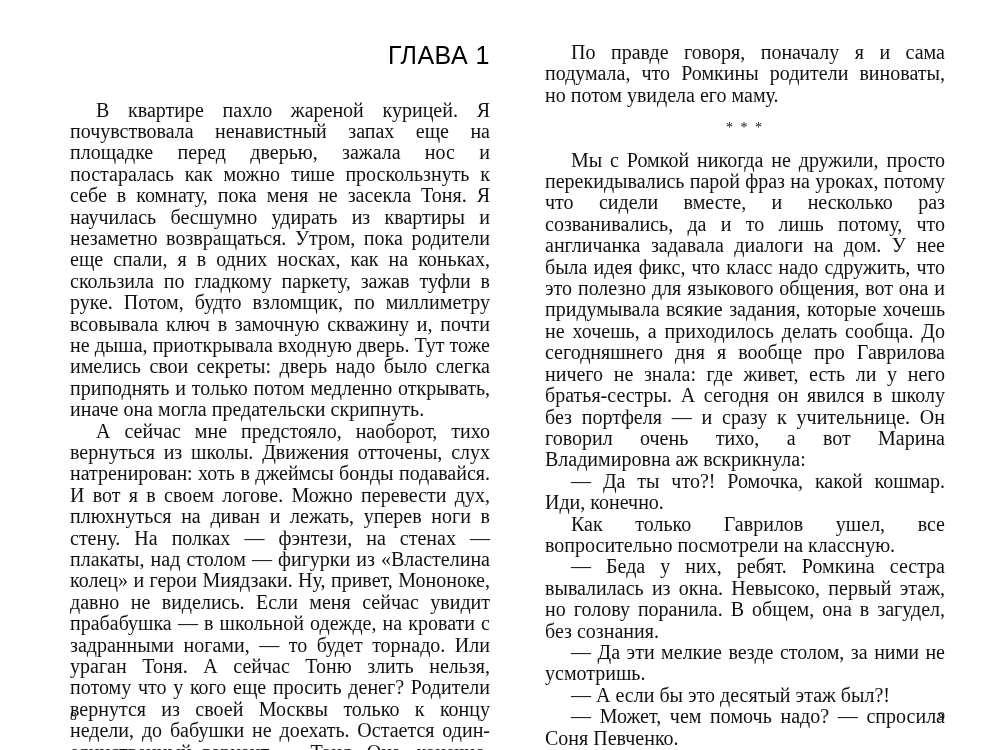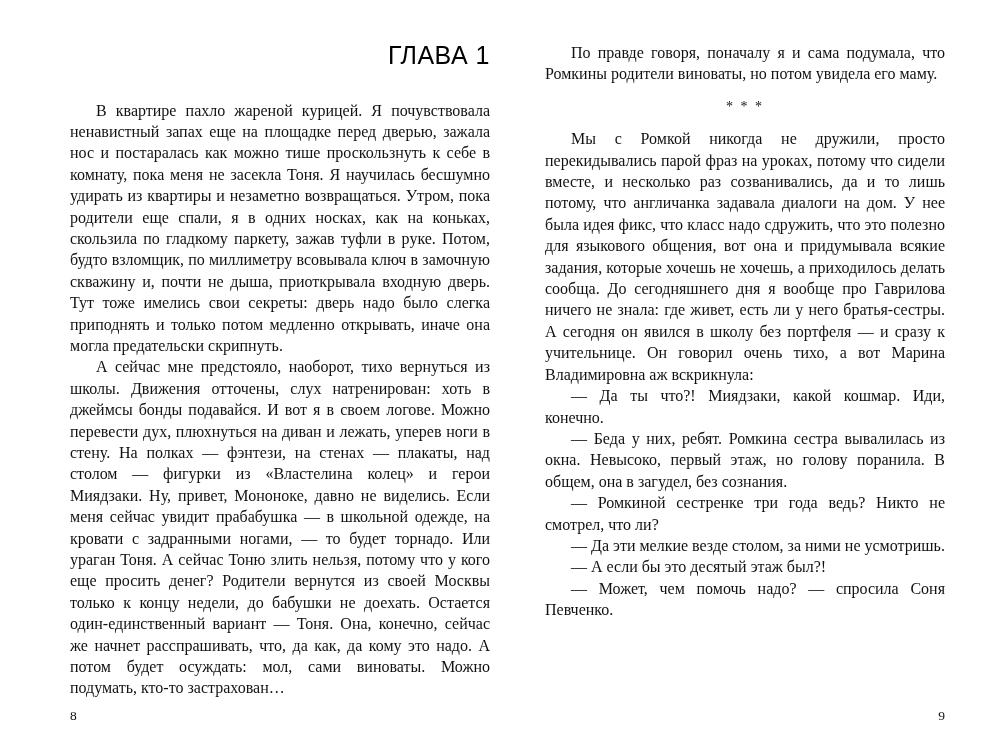--- a/index.html
+++ b/index.html
@@ -43,21 +43,21 @@
     font-weight: 400;
     letter-spacing: 0.5px;
     text-align: right;
     margin: 0 0 30px 0;
     color: #000000;
     line-height: 1.1;
   }
 
   p.body-par {
     margin: 0;
-    font-size: 16px;
+    font-size: 20px;
     line-height: 21.4px;
     text-align: justify;
     text-justify: inter-word;
     text-indent: 26px;
     hyphens: manual;
     color: #111111;
   }
 
   .separator {
     text-align: center;
@@ -106,27 +106,27 @@
 
   <div class="page page-right">
     <div class="text-block">
 
       <p class="body-par">По правде говоря, поначалу я и сама подумала, что Ромкины родители виноваты, но потом увидела его маму.</p>
 
       <div class="separator">* * *</div>
 
       <p class="body-par">Мы с Ромкой никогда не дружили, просто перекидывались парой фраз на уроках, потому что сидели вместе, и несколько раз созванивались, да и то лишь потому, что англичанка задавала диалоги на дом. У нее была идея фикс, что класс надо сдружить, что это полезно для языкового общения, вот она и придумывала всякие задания, которые хочешь не хочешь, а приходилось делать сообща. До сегодняшнего дня я вообще про Гаврилова ничего не знала: где живет, есть ли у него братья-сестры. А сегодня он явился в школу без портфеля — и сразу к учительнице. Он говорил очень тихо, а вот Марина Владимировна аж вскрикнула:</p>
 
-      <p class="body-par">— Да ты что?! Миядзаки, какой кошмар. Иди, конечно.</p>
+      <p class="body-par">— Да ты что?! Ромочка, какой кошмар. Иди, конечно.</p>
 
+      <p class="body-par">Как только Гаврилов ушел, все вопросительно посмотрели на классную.</p>
 
       <p class="body-par">— Беда у них, ребят. Ромкина сестра вывалилась из окна. Невысоко, первый этаж, но голову поранила. В общем, она в загудел, без сознания.</p>
 
 
-      <p class="body-par">— Ромкиной сестренке три года ведь? Никто не смотрел, что ли?</p>
 
       <p class="body-par">— Да эти мелкие везде столом, за ними не усмотришь.</p>
 
       <p class="body-par">— А если бы это десятый этаж был?!</p>
 
       <p class="body-par">— Может, чем помочь надо? — спросила Соня Певченко.</p>
 
     </div>
 
     <div class="folio">9</div>

